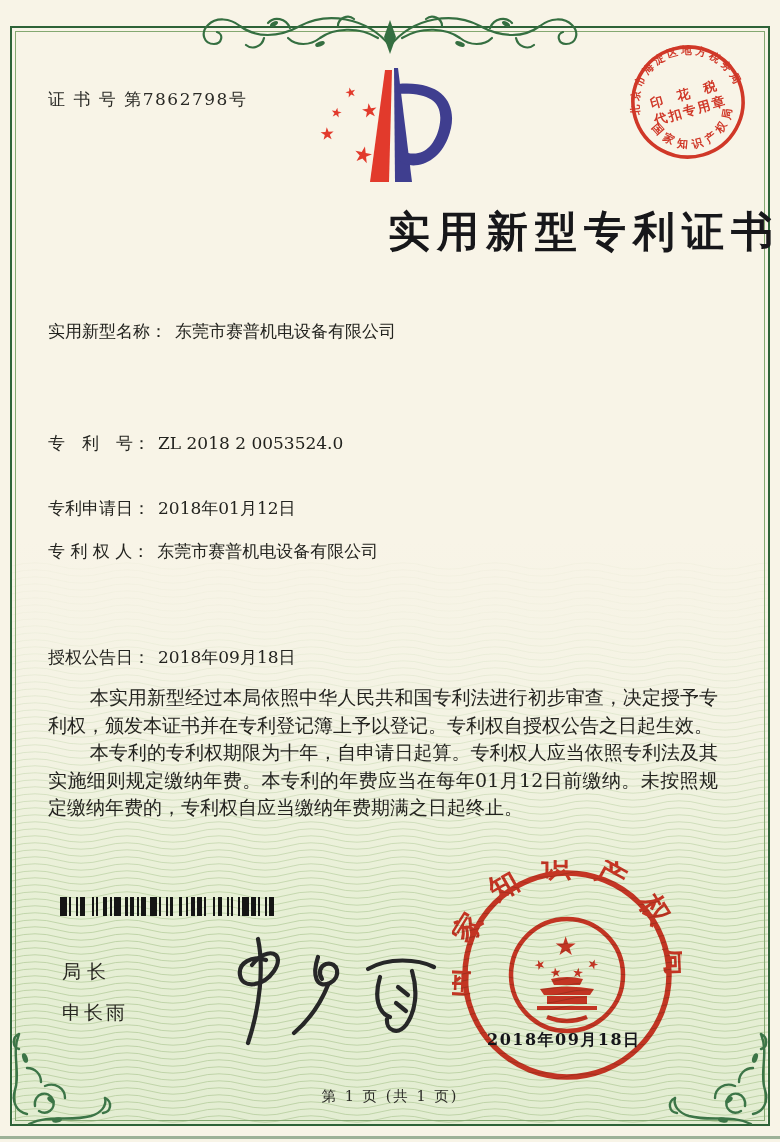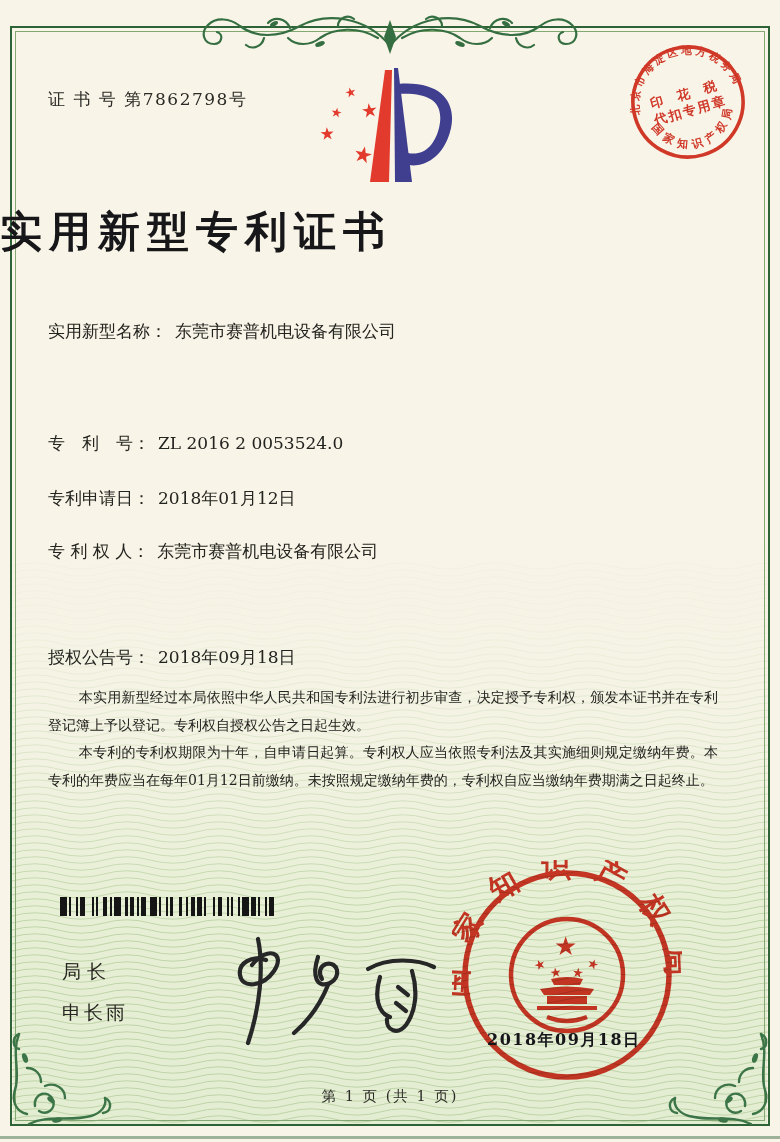--- a/index.html
+++ b/index.html
@@ -12,29 +12,29 @@
         background:linear-gradient(180deg,rgba(231,240,217,0) 0%,rgba(231,240,217,.28) 35%,rgba(226,238,208,.78) 62%,#e3edd2 100%)}
   svg.gu{position:absolute;left:12px;top:560px}
 
   
   .frame{position:absolute;left:10px;top:26px;width:760px;height:1100px;border:2px solid #2e6338}
   .frame-inner{position:absolute;left:3px;top:3px;right:3px;bottom:3px;border:1px solid #84a871}
   .bstrip{position:absolute;left:0;top:1136px;width:780px;height:3px;background:#41704a;opacity:.5}
 
   .certno{position:absolute;left:48px;top:88px;font-size:17px;letter-spacing:1.5px;color:#2a2a26}
   .logo{position:absolute;left:318px;top:58px}
-  .title{position:absolute;left:0;top:204px;width:780px;text-align:left;font-size:42px;font-weight:700;letter-spacing:7px;color:#17171a}
+  .title{position:absolute;left:0;top:204px;width:780px;text-align:right;font-size:42px;font-weight:700;letter-spacing:7px;color:#17171a}
 
   .row{position:absolute;left:48px;width:675px;font-size:17px;white-space:nowrap;color:#23231f}
   .fvalue{margin-left:8px}
   .row .right-pair{position:absolute;left:404px;top:0}
   .addr-l1{position:absolute;left:117px;top:0}
   .addr-l2{position:absolute;left:65px;top:27px}
 
-  .paras{position:absolute;left:48px;top:684px;width:670px;font-size:14px;line-height:27.5px;
+  .paras{position:absolute;left:48px;top:684px;width:670px;font-size:19px;line-height:27.5px;
          text-align:justify;color:#23231f}
   .paras p{text-indent:2.2em}
 
   .barcode{position:absolute;left:60px;top:897px;width:216px;height:19px;display:flex}
   .barcode i{display:block;height:100%}
 
   .signer-title{position:absolute;left:62px;top:959px;font-size:19px;letter-spacing:6px}
   .signer-name{position:absolute;left:62px;top:1000px;font-size:19px;letter-spacing:3px}
   .signature{position:absolute;left:190px;top:933px}
 
@@ -208,30 +208,30 @@
       <text x="34" y="102" font-size="22" transform="rotate(12 34 102)">★</text>
     </g>
   </svg>
 
   <div class="title">实用新型专利证书</div>
 
   <div class="row" style="top:320px">
     <span>实用新型名称：</span><span class="fvalue">东莞市赛普机电设备有限公司</span>
   </div>
   <div class="row" style="top:432px">
-    <span>专　利　号：</span><span class="fvalue">ZL 2016 2 0053524.0</span>
-  </div>
-  <div class="row" style="top:487px">
+    <span>专　利　号：</span><span class="fvalue">ZL 2018 2 0053524.0</span>
+  </div>
+  <div class="row" style="top:497px">
     <span>专利申请日：</span><span class="fvalue">2018年01月12日</span>
   </div>
   <div class="row" style="top:540px">
     <span>专 利 权 人：</span><span class="fvalue">东莞市赛普机电设备有限公司</span>
   </div>
   <div class="row" style="top:646px">
-    <span>授权公告号：</span><span class="fvalue">2018年09月18日</span>
+    <span>授权公告日：</span><span class="fvalue">2018年09月18日</span>
   </div>
 
   <div class="paras">
     <p>本实用新型经过本局依照中华人民共和国专利法进行初步审查，决定授予专利权，颁发本证书并在专利登记簿上予以登记。专利权自授权公告之日起生效。</p>
     <p>本专利的专利权期限为十年，自申请日起算。专利权人应当依照专利法及其实施细则规定缴纳年费。本专利的年费应当在每年01月12日前缴纳。未按照规定缴纳年费的，专利权自应当缴纳年费期满之日起终止。</p>
   </div>
 
   <div class="barcode" id="barcode">
       <i style="width: 6.75px; background: rgb(21, 21, 21);"></i>
       <i style="width: 2.25px; background: transparent;"></i>

